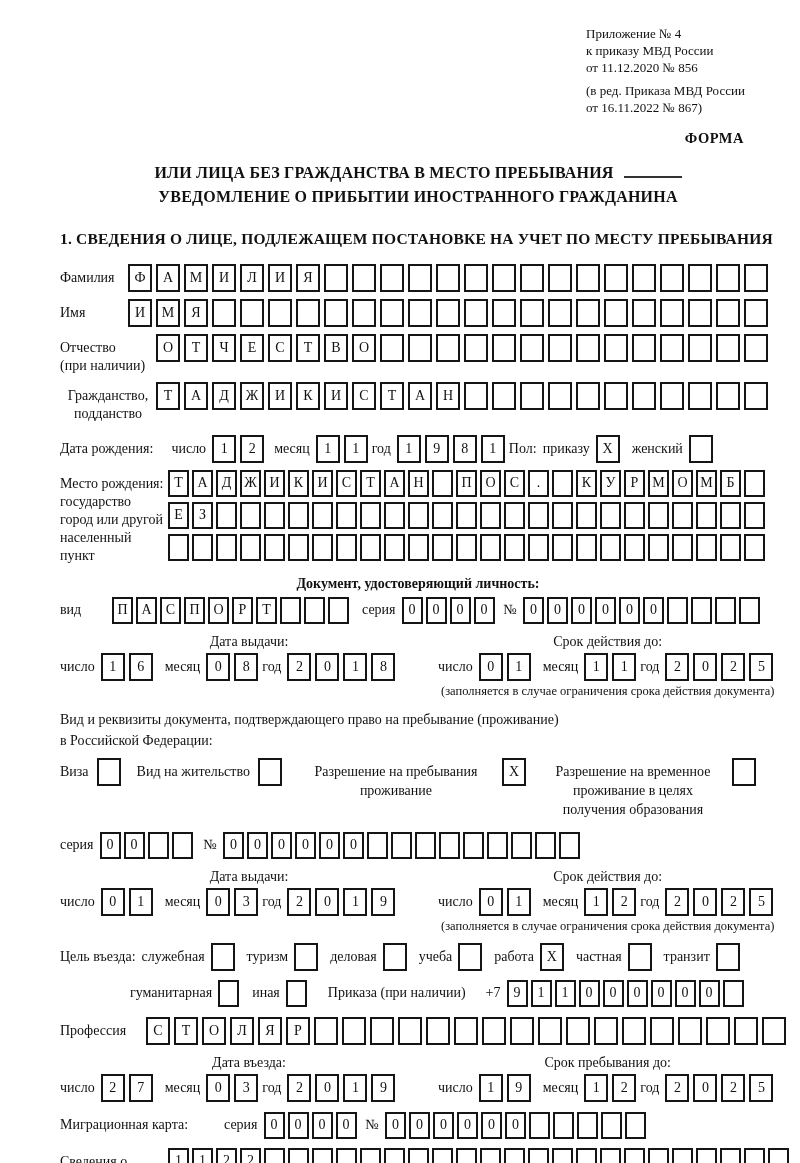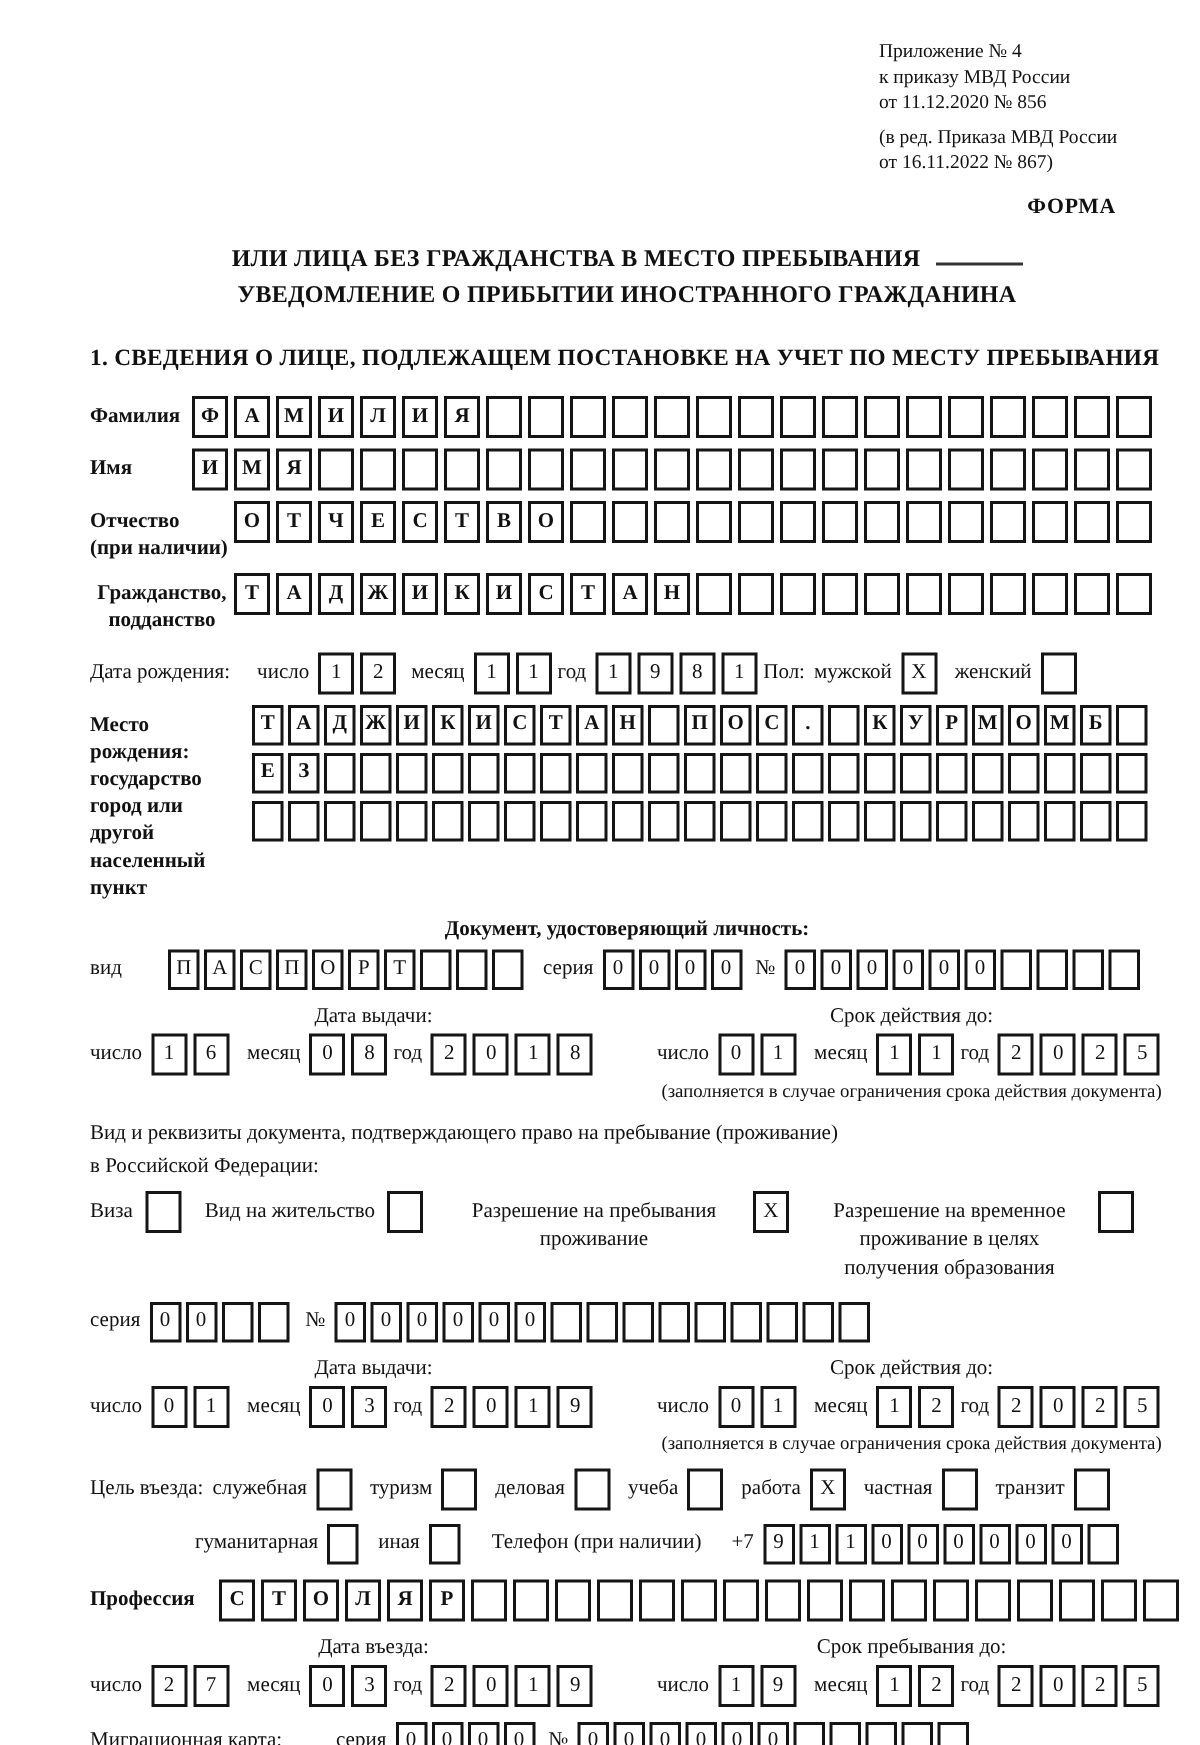--- a/index.html
+++ b/index.html
@@ -11,21 +11,21 @@
   }
   
   .hdr{margin-left:auto;width:190px;font-size:13px;line-height:1.3;}
   .hdr .grp2{margin-top:6px;}
   .forma{font-weight:bold;text-align:right;padding-right:32px;margin-top:14px;font-size:14.5px;letter-spacing:.5px;}
   
   .title{font-weight:bold;text-align:center;font-size:16px;margin-top:14px;line-height:1.45;letter-spacing:.2px;}
   .blank-line{display:inline-block;width:58px;border-bottom:2px solid #333;margin-left:10px;vertical-align:baseline;}
   .sec-heading{font-weight:bold;font-size:15.5px;margin-top:22px;letter-spacing:.2px;}
   
-  .frow{display:flex;align-items:flex-start;margin-top:7px;font-weight:bold;}
+  .frow{display:flex;align-items:flex-start;margin-top:7px;}
   .flabel{flex:none;padding-top:5px;line-height:1.3;}
   .cells{display:flex;flex-wrap:nowrap;align-items:flex-start;}
   .cell{
     box-sizing:border-box;flex:none;width:24px;height:28px;
     border:2px solid #151515;margin-right:4px;background:#fff;
     display:inline-flex;align-items:center;justify-content:center;
     font-size:14px;font-family:"Liberation Serif","DejaVu Serif",serif;
   }
   .tight .cell{width:21px;height:27px;margin-right:3px;}
   .stack{display:flex;flex-direction:column;}
@@ -213,21 +213,21 @@
         <span class="cell">1</span>
       </span>
     <span class="pl">год</span>
     <span class="cells">
         <span class="cell">1</span>
         <span class="cell">9</span>
         <span class="cell">8</span>
         <span class="cell">1</span>
       </span>
     <span class="pl">Пол:</span>
-    <span class="pl">мужской</span>
+    <span class="pl">приказу</span>
     <span class="cells">
         <span class="cell">X</span>
       </span>
     <span class="pl" style="margin-left:8px;">женский</span>
     <span class="cells">
         <span class="cell"></span>
       </span>
   </div>
 
   <div class="frow">
@@ -549,21 +549,21 @@
 
   <div class="prow indent tight">
     <span class="pl">гуманитарная</span>
     <span class="cells">
         <span class="cell"></span>
       </span>
     <span class="pl" style="margin-left:10px;">иная</span>
     <span class="cells">
         <span class="cell"></span>
       </span>
-    <span class="pl" style="margin-left:18px;">Телефон (при наличии)</span>
+    <span class="pl" style="margin-left:18px;">Приказа (при наличии)</span>
     <span class="pl" style="margin-left:14px;">+7</span>
     <span class="cells">
         <span class="cell">9</span>
         <span class="cell">1</span>
         <span class="cell">1</span>
         <span class="cell">0</span>
         <span class="cell">0</span>
         <span class="cell">0</span>
         <span class="cell">0</span>
         <span class="cell">0</span>

